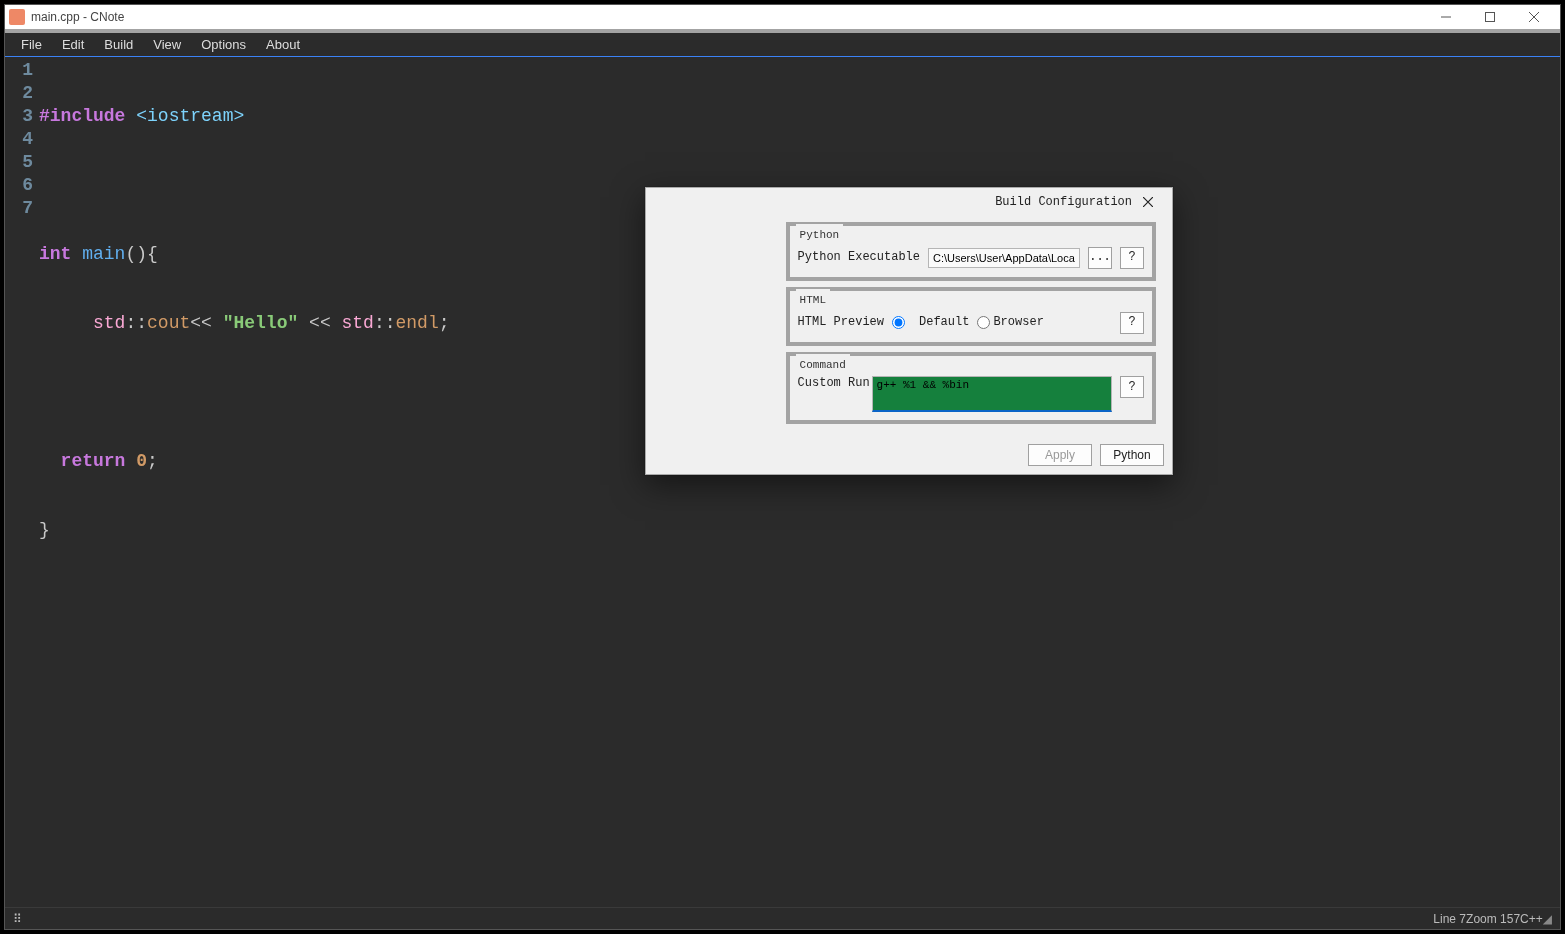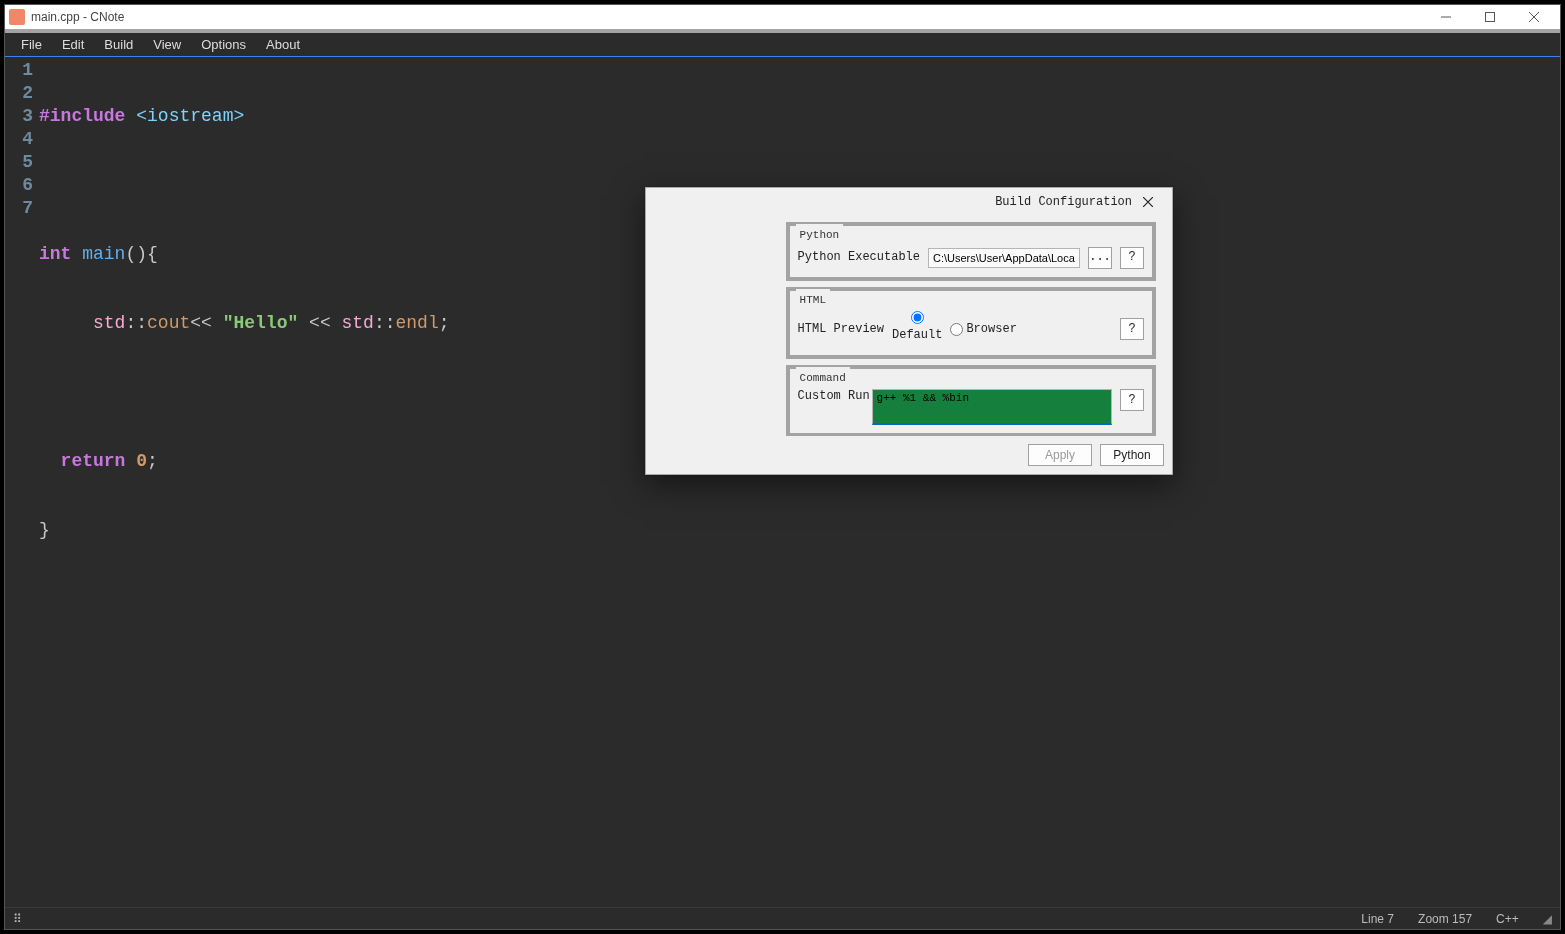--- a/index.html
+++ b/index.html
@@ -65,21 +65,21 @@
 .plain  { color: #7dd3fc; }
 
 
 .statusbar {
   height: 22px; background: #2b2b2b; color: #bbb;
   border-top: 1px solid #3a3a3a;
   display: flex; align-items: center; font-size: 12px;
   padding: 0 8px;
 }
 .statusbar .sb-left  { flex: 1; display:flex; gap:4px; align-items:center;}
-.statusbar .sb-right { display: flex; gap: 24px; }
+.statusbar .sb-right { display: flex; gap: 0; }
 
 
 .dialog-shadow {
   position: absolute; left: 640px; top: 130px; width: 528px; height: 288px;
   background: #f0f0f0; color: #222;
   border: 1px solid #aaa;
   box-shadow: 0 10px 30px rgba(0,0,0,.5), 0 0 0 1px rgba(0,0,0,.1);
   font-size: 12px;
   display: flex; flex-direction: column; align-items: flex-end;
 }
@@ -205,21 +205,21 @@
             <input type="text" class="dlg-input" value="C:\Users\User\AppData\Local\Programs\Python\Python39\python.exe" style="">
             <span class="btn small">...</span>
             <span class="btn small">?</span>
           </div>
         </div>
 
         <div class="group">
           <legend>HTML</legend>
           <div class="row2">
             <label>HTML Preview</label>
-            <label style="display:flex;align-items:center;gap:0;flex-direction:column;">
+            <label style="display:flex;align-items:center;gap:14px;">
               <input type="radio" name="htmlprev" checked="" style="">
               <span>Default</span>
             </label>
             <label style="display:flex;align-items:center;gap:3px;">
               <input type="radio" name="htmlprev" style="">
               <span>Browser</span>
             </label>
             <span style="flex:1"></span>
             <span class="btn small">?</span>
           </div>

